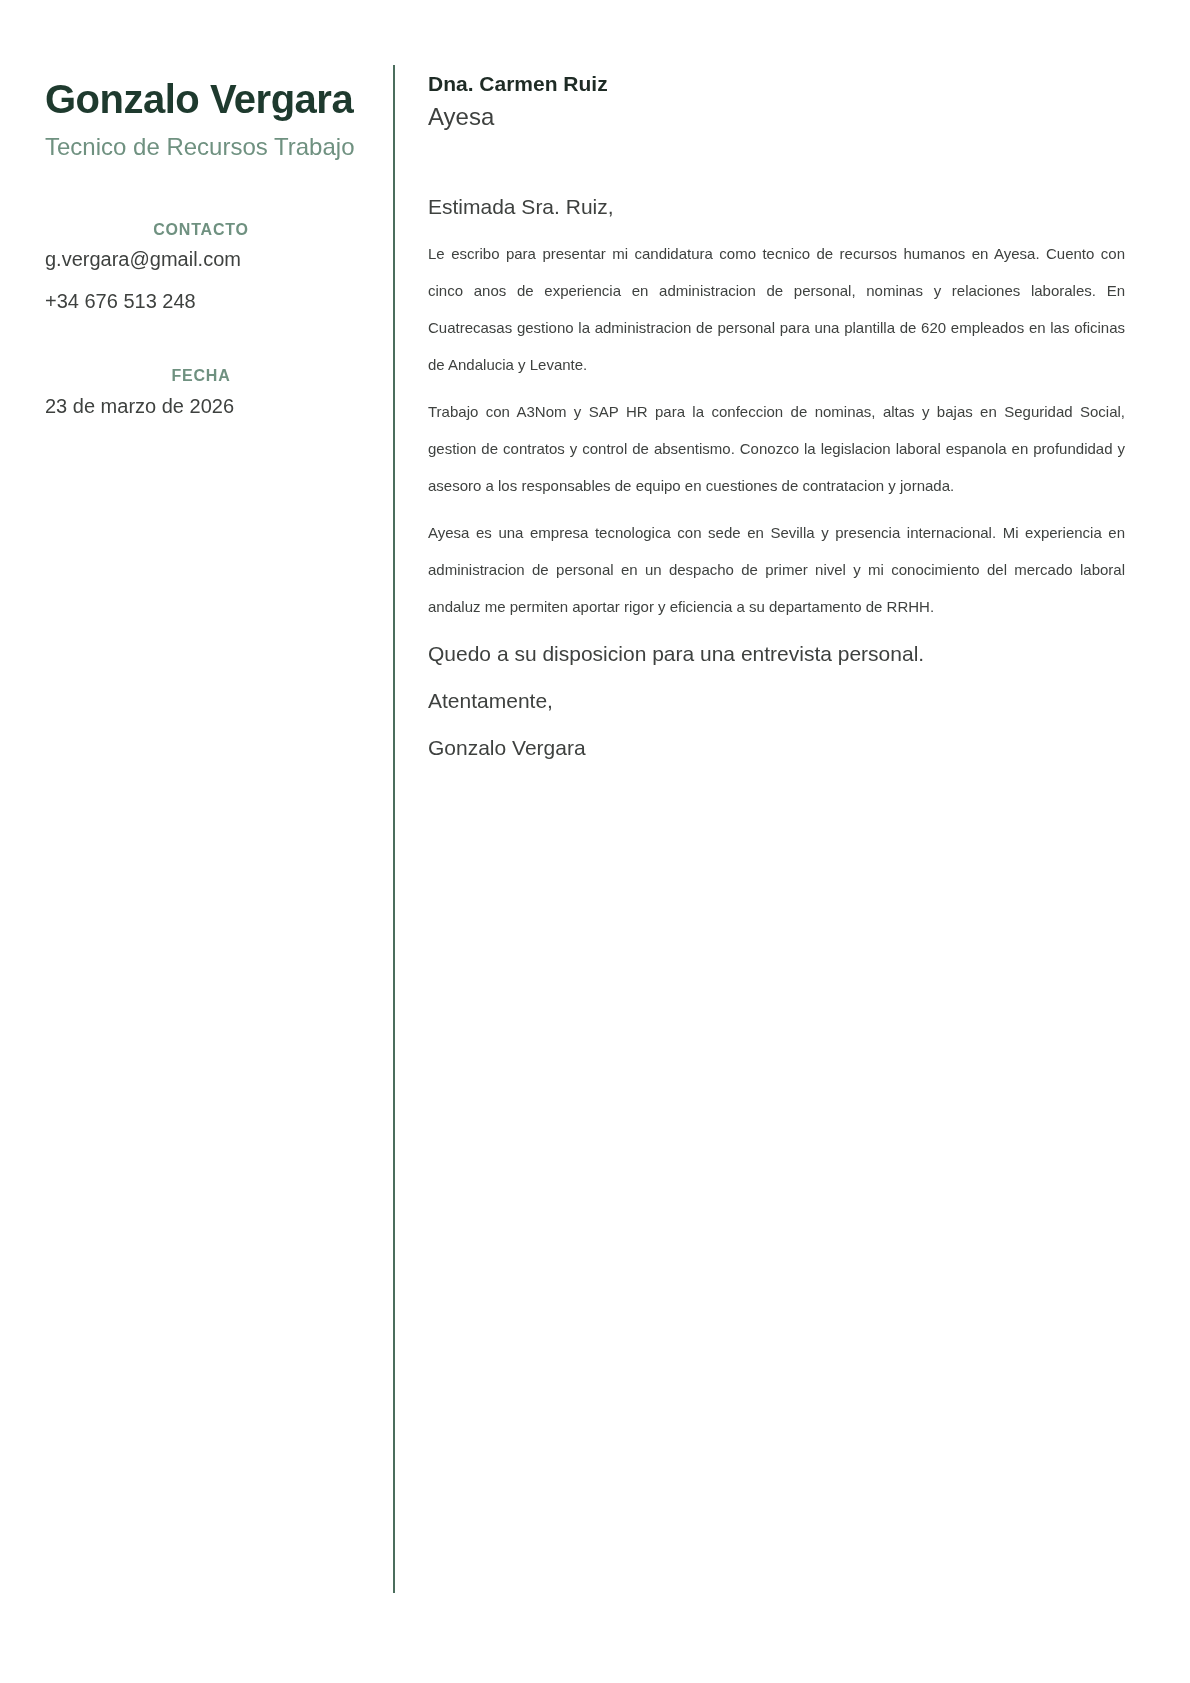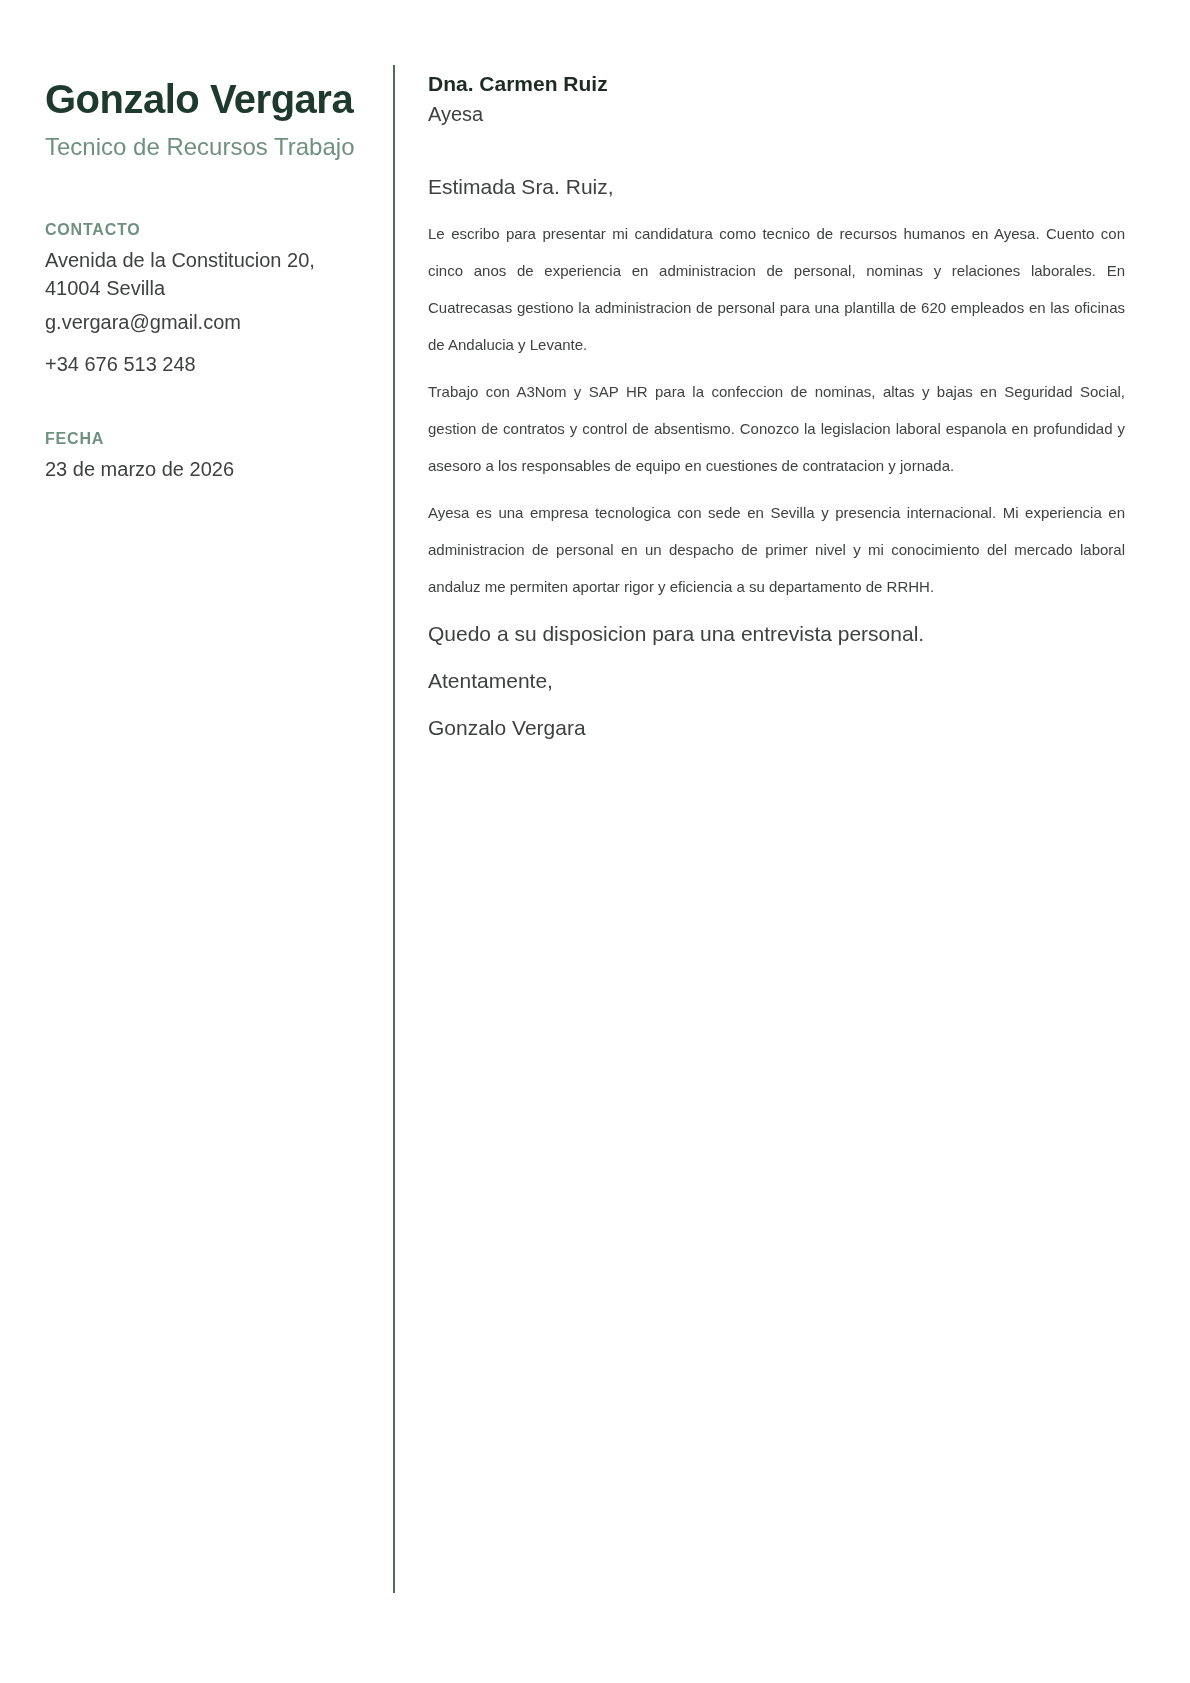--- a/index.html
+++ b/index.html
@@ -38,20 +38,21 @@
     font-size:24px;
     line-height:1.38;
     color:var(--accent-muted);
   }
   .section-label{
     margin-top:58px;
     font-size:16px;
     font-weight:700;
     letter-spacing:0.8px;
     color:var(--accent-muted);
+    text-align:center;
   }
   .contact-line{
     font-size:20px;
     line-height:1.38;
     color:var(--text-body);
   }
   .address{margin-top:8px;}
   .email{margin-top:7px;}
   .phone{margin-top:14px;}
   .date-label{margin-top:52px;}
@@ -74,25 +75,25 @@
     color:var(--text-body);
   }
   .recipient-name{
     font-size:21px;
     font-weight:700;
     line-height:1.35;
     color:var(--recipient);
   }
   .recipient-company{
     margin-top:3px;
-    font-size:20px;
+    font-size:24px;
     line-height:1.35;
   }
   .salutation{
-    margin-top:40px;
+    margin-top:54px;
     font-size:21px;
     line-height:37px;
   }
   .body-paragraph{
     margin-top:10px;
     font-size:15px;
     line-height:37px;
     text-align:justify;
   }
   .plain-paragraph{
@@ -104,24 +105,20 @@
 </head>
 <body>
 
 <div class="page">
 
   <aside class="sidebar">
     <h1 class="name">Gonzalo Vergara</h1>
     <div class="job-title">Tecnico de Recursos Trabajo</div>
 
     <div class="section-label">CONTACTO</div>
-    <div class="contact-line address">
-      <div>Avenida de la Constitucion 20,</div>
-      <div>41004 Sevilla</div>
-    </div>
     <div class="contact-line email">g.vergara@gmail.com</div>
     <div class="contact-line phone">+34 676 513 248</div>
 
     <div class="section-label date-label">FECHA</div>
     <div class="contact-line date-value">23 de marzo de 2026</div>
   </aside>
 
   <div class="divider"></div>
 
   <main class="letter">

